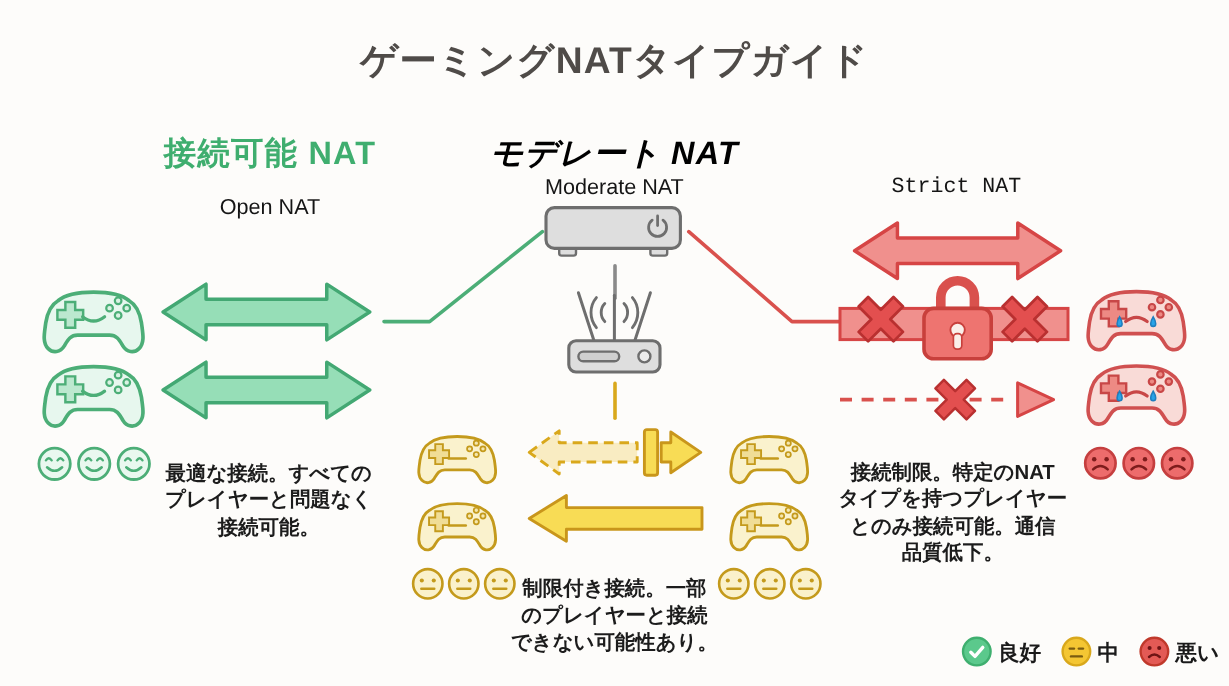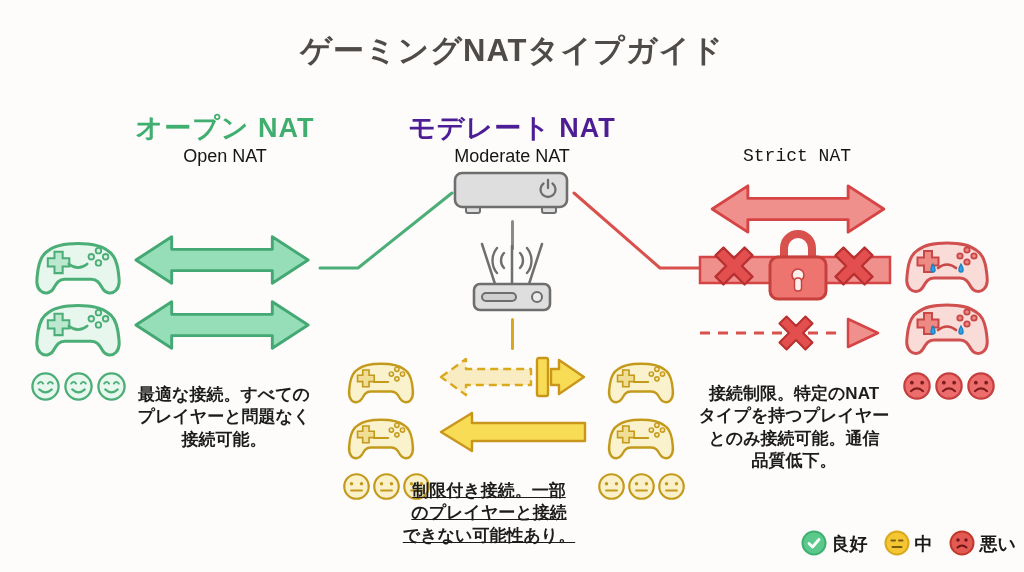--- a/index.html
+++ b/index.html
@@ -10,21 +10,21 @@
     position:relative;
   }
   .abs{position:absolute;}
   .stage{position:absolute;left:0;top:0;width:1024px;height:572px;}
   .page-title{
     left:0;top:30px;width:1024px;text-align:center;
     font-size:31px;font-weight:700;color:#4f4b48;letter-spacing:1px;
   }
   .col-heading{width:250px;text-align:center;font-size:27px;font-weight:700;top:110px;letter-spacing:1px;}
   .col-heading.open{color:#3fae6f;}
-  .col-heading.moderate{color:#4c1d95;}
+  .col-heading.moderate{color:#000000;font-style:italic;}
   .col-heading.strict{color:#d9514d;}
   .col-subtitle{width:250px;text-align:center;font-size:18px;font-weight:500;color:#151515;top:146px;}
   .desc{
     font-size:17px;font-weight:600;color:#1c1c1c;line-height:1.32;
     text-align:center;white-space:pre-line;margin-top:12px;
   }
   .vline{width:3px;border-radius:2px;}
   .legend{
     right:8px;top:530px;display:flex;align-items:center;gap:16px;
   }
@@ -98,22 +98,22 @@
       <symbol id="sym-x" viewBox="0 0 60 60">
         <g transform="rotate(45 30 30)">
           <path d="M8,24 H24 V8 H36 V24 H52 V36 H36 V52 H24 V36 H8 Z" fill="#e34f4f" stroke="#b93030" stroke-width="2.5" stroke-linejoin="round"></path>
         </g>
       </symbol>
     </defs>
   </svg>
 
   <div class="abs page-title">ゲーミングNATタイプガイド</div>
 
-  <div class="abs col-heading open" style="left:100px;">オープン NAT</div>
-  <div class="abs col-subtitle" style="left:100px;">Open NAT</div>
+  <div class="abs col-heading open" style="left:100px;">接続可能 NAT</div>
+  <div class="abs col-subtitle" style="left:100px;margin-top:16px;">Open NAT</div>
 
   <div class="abs col-heading moderate" style="left:387px;">モデレート NAT</div>
   <div class="abs col-subtitle" style="left:387px;">Moderate NAT</div>
 
   <div class="abs col-subtitle" style="left:672px;font-family:Liberation Mono, monospace;">Strict NAT</div>
 
   <svg class="abs" style="left:33px;top:237px" width="90" height="60" viewBox="0 0 88 58">
       <use href="#sym-pad-happy"></use>
     </svg>
   <svg class="abs" style="left:33px;top:299px" width="90" height="60" viewBox="0 0 88 58">
@@ -208,21 +208,21 @@
   <svg class="abs" style="left:597px;top:472px" width="29" height="29" viewBox="0 0 32 32">
       <use href="#sym-face-neutral"></use>
     </svg>
   <svg class="abs" style="left:627px;top:472px" width="29" height="29" viewBox="0 0 32 32">
       <use href="#sym-face-neutral"></use>
     </svg>
   <svg class="abs" style="left:657px;top:472px" width="29" height="29" viewBox="0 0 32 32">
       <use href="#sym-face-neutral"></use>
     </svg>
 
-  <div class="abs desc" style="left:400px;top:468px;width:178px;text-decoration:underline;">制限付き接続。一部
+  <div class="abs desc" style="left:423px;top:468px;width:178px;">制限付き接続。一部
 のプレイヤーと接続
 できない可能性あり。</div>
 
   <svg class="abs" style="left:705px;top:182px" width="186" height="54" viewBox="0 0 184 56">
       <use href="#sym-dblarrow" fill="#f0908d" stroke="#d64545" stroke-width="3"></use>
     </svg>
 
   <svg class="abs" style="left:688px;top:222px" width="212" height="140" viewBox="0 0 212 140">
     <rect x="12" y="35" width="190" height="26" fill="#f0908d" stroke="#d64545" stroke-width="2.5"></rect>
     <use href="#sym-x" x="18" y="16" width="56" height="56"></use>

